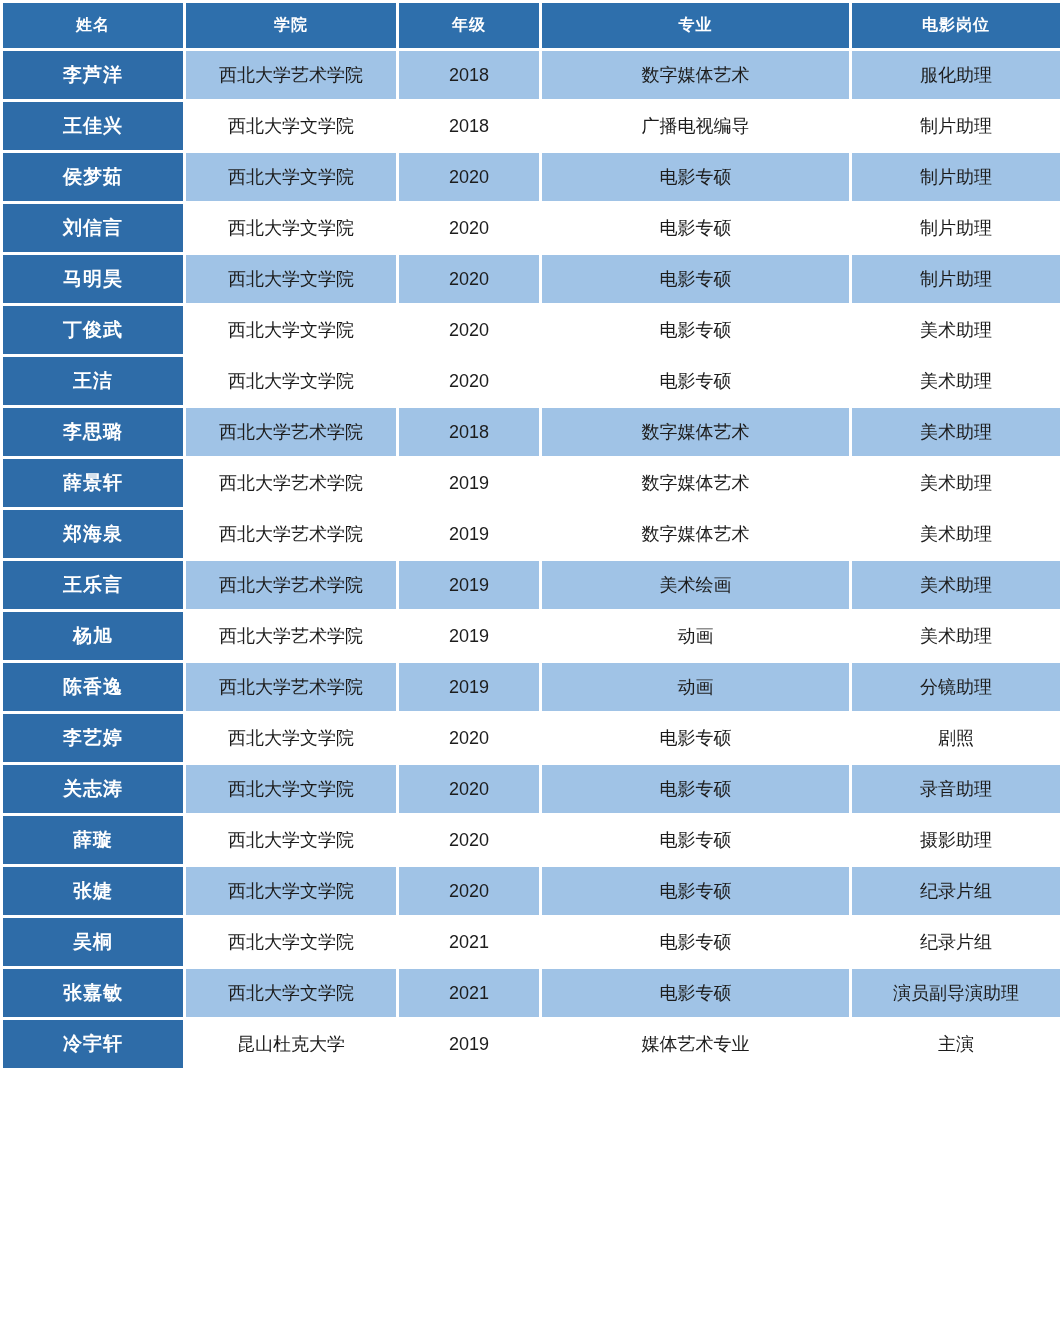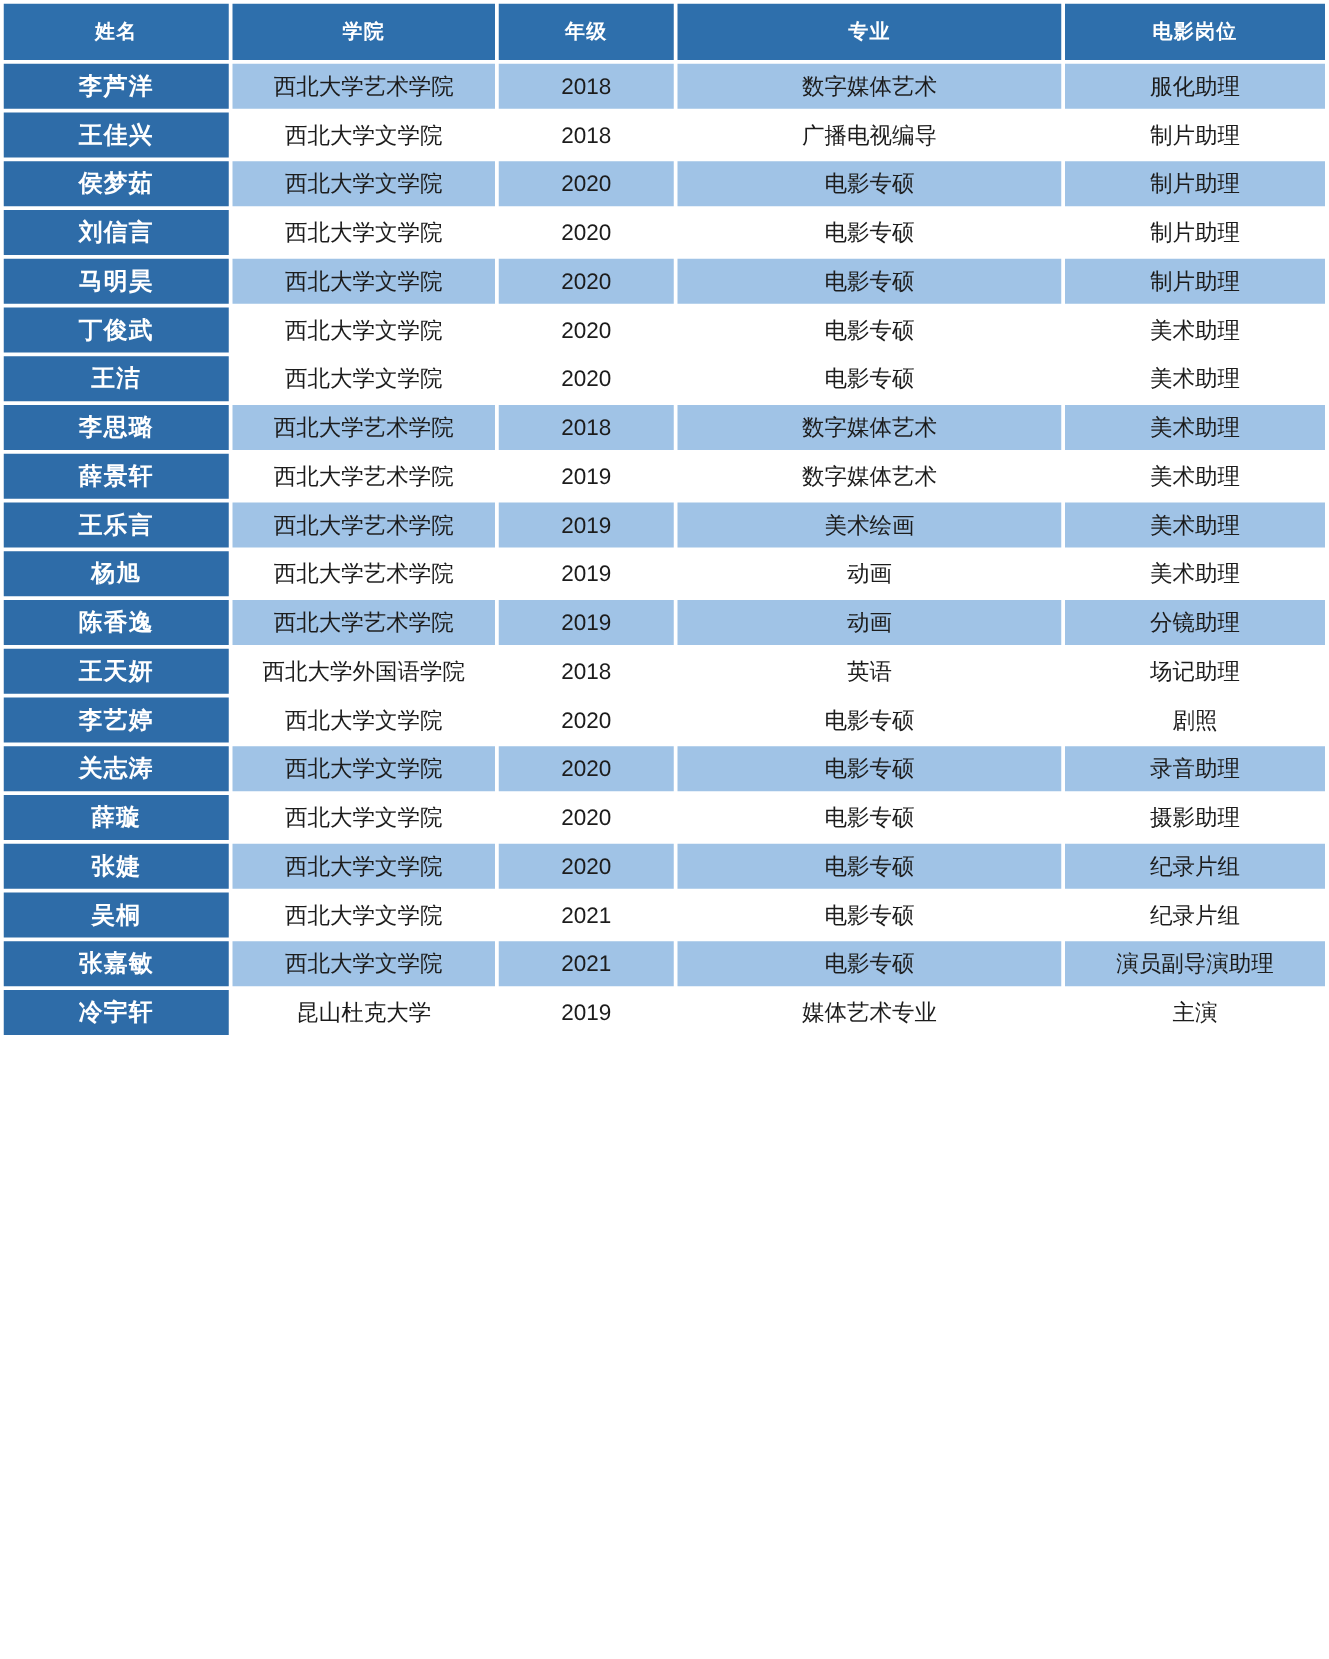--- a/index.html
+++ b/index.html
@@ -35,21 +35,21 @@
   thead th {
     background: var(--header-bg);
     color: var(--header-text);
     font-size: 16px;
     font-weight: 700;
     height: 45px;
     text-align: center;
     vertical-align: middle;
     letter-spacing: 1px;
   }
-  tbody tr { height: 36px; }
+  tbody tr { height: 48px; }
   tbody th.name-cell {
     background: var(--name-bg);
     color: var(--header-text);
     font-size: 19px;
     font-weight: 700;
     text-align: center;
     vertical-align: middle;
     letter-spacing: 1px;
   }
   tbody td {
@@ -139,47 +139,47 @@
     <td>数字媒体艺术</td>
     <td>美术助理</td>
   </tr>
       <tr class="row-white">
     <th class="name-cell">薛景轩</th>
     <td>西北大学艺术学院</td>
     <td>2019</td>
     <td>数字媒体艺术</td>
     <td>美术助理</td>
   </tr>
+      <tr class="row-white">
+    <th class="name-cell">郑海泉</th>
+    <td>西北大学艺术学院</td>
+    <td>2019</td>
+    <td>数字媒体艺术</td>
+    <td>美术助理</td>
+  </tr>
       <tr class="row-blue">
     <th class="name-cell">王乐言</th>
     <td>西北大学艺术学院</td>
     <td>2019</td>
     <td>美术绘画</td>
     <td>美术助理</td>
   </tr>
       <tr class="row-white">
     <th class="name-cell">杨旭</th>
     <td>西北大学艺术学院</td>
     <td>2019</td>
     <td>动画</td>
     <td>美术助理</td>
   </tr>
       <tr class="row-blue">
     <th class="name-cell">陈香逸</th>
     <td>西北大学艺术学院</td>
     <td>2019</td>
     <td>动画</td>
     <td>分镜助理</td>
-  </tr>
-      <tr class="row-white">
-    <th class="name-cell">王天妍</th>
-    <td>西北大学外国语学院</td>
-    <td>2018</td>
-    <td>英语</td>
-    <td>场记助理</td>
   </tr>
       <tr class="row-white">
     <th class="name-cell">李艺婷</th>
     <td>西北大学文学院</td>
     <td>2020</td>
     <td>电影专硕</td>
     <td>剧照</td>
   </tr>
       <tr class="row-blue">
     <th class="name-cell">关志涛</th>

